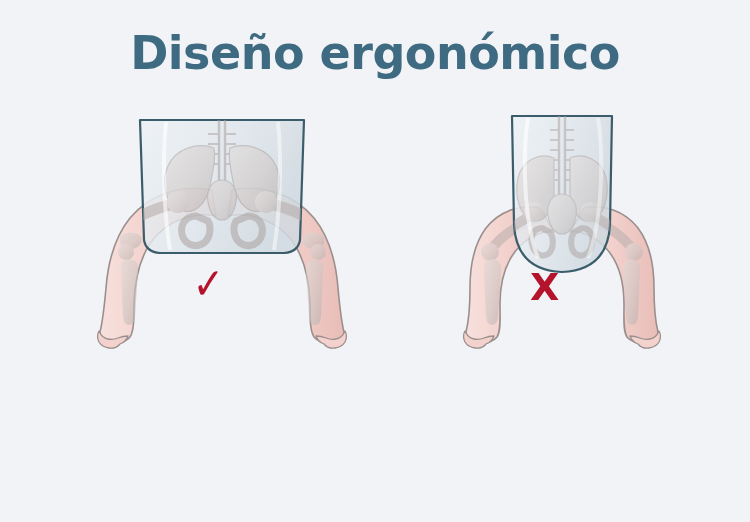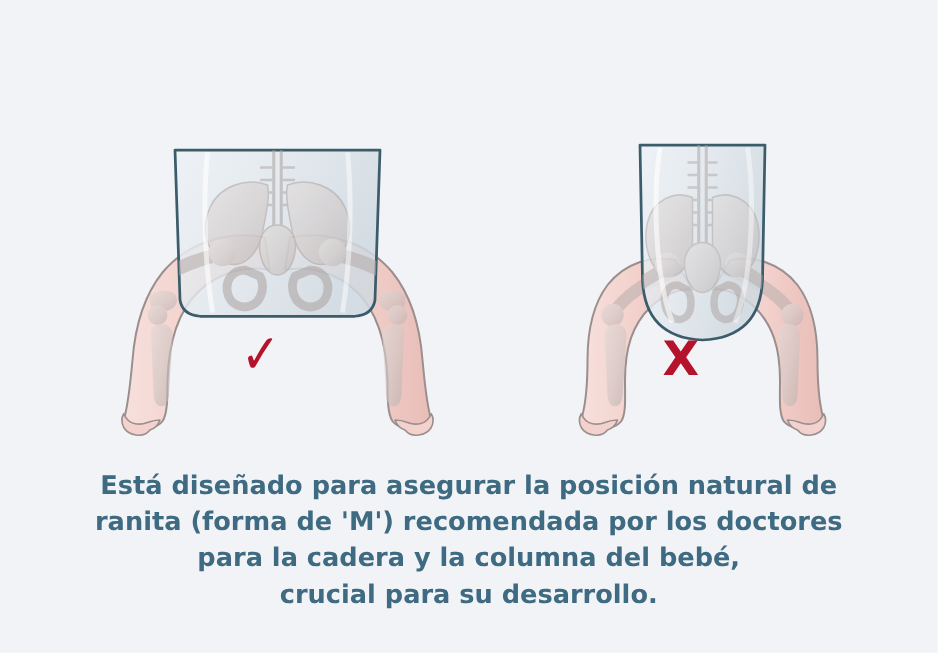--- a/index.html
+++ b/index.html
@@ -83,20 +83,21 @@
     padding: 0 28px;
     box-sizing: border-box;
   }
   .caption-line { display: block; white-space: nowrap; }
 </style>
 </head>
 <body>
 
 <div id="infographic">
 
+  <div class="title">Diseño ergonómico</div>
 
   <div class="figures">
 
     <div class="figure figure-good">
       <svg viewBox="0 0 320 240" xmlns="http://www.w3.org/2000/svg">
         <defs>
           <linearGradient id="skinG" x1="0" y1="0" x2="1" y2="0">
             <stop offset="0%" stop-color="#f7e0dc"></stop>
             <stop offset="45%" stop-color="#f3d2cd"></stop>
             <stop offset="100%" stop-color="#e9bdb8"></stop>
@@ -258,20 +259,14 @@
           <path d="M196,6 C202,46 200,110 186,146" stroke="#ffffff" stroke-width="4" opacity="0.45" fill="none"></path>
         </g>
       </svg>
     </div>
 
   </div>
 
   <div class="mark mark-check">✓</div>
   <div class="mark mark-cross">X</div>
 
-  <div class="caption">
-    <span class="caption-line">Está diseñado para asegurar la posición natural de</span>
-    <span class="caption-line">ranita (forma de 'M') recomendada por los doctores</span>
-    <span class="caption-line">para la cadera y la columna del bebé,</span>
-    <span class="caption-line">crucial para su desarrollo.</span>
-  </div>
 
 </div>
 
 </body></html>

